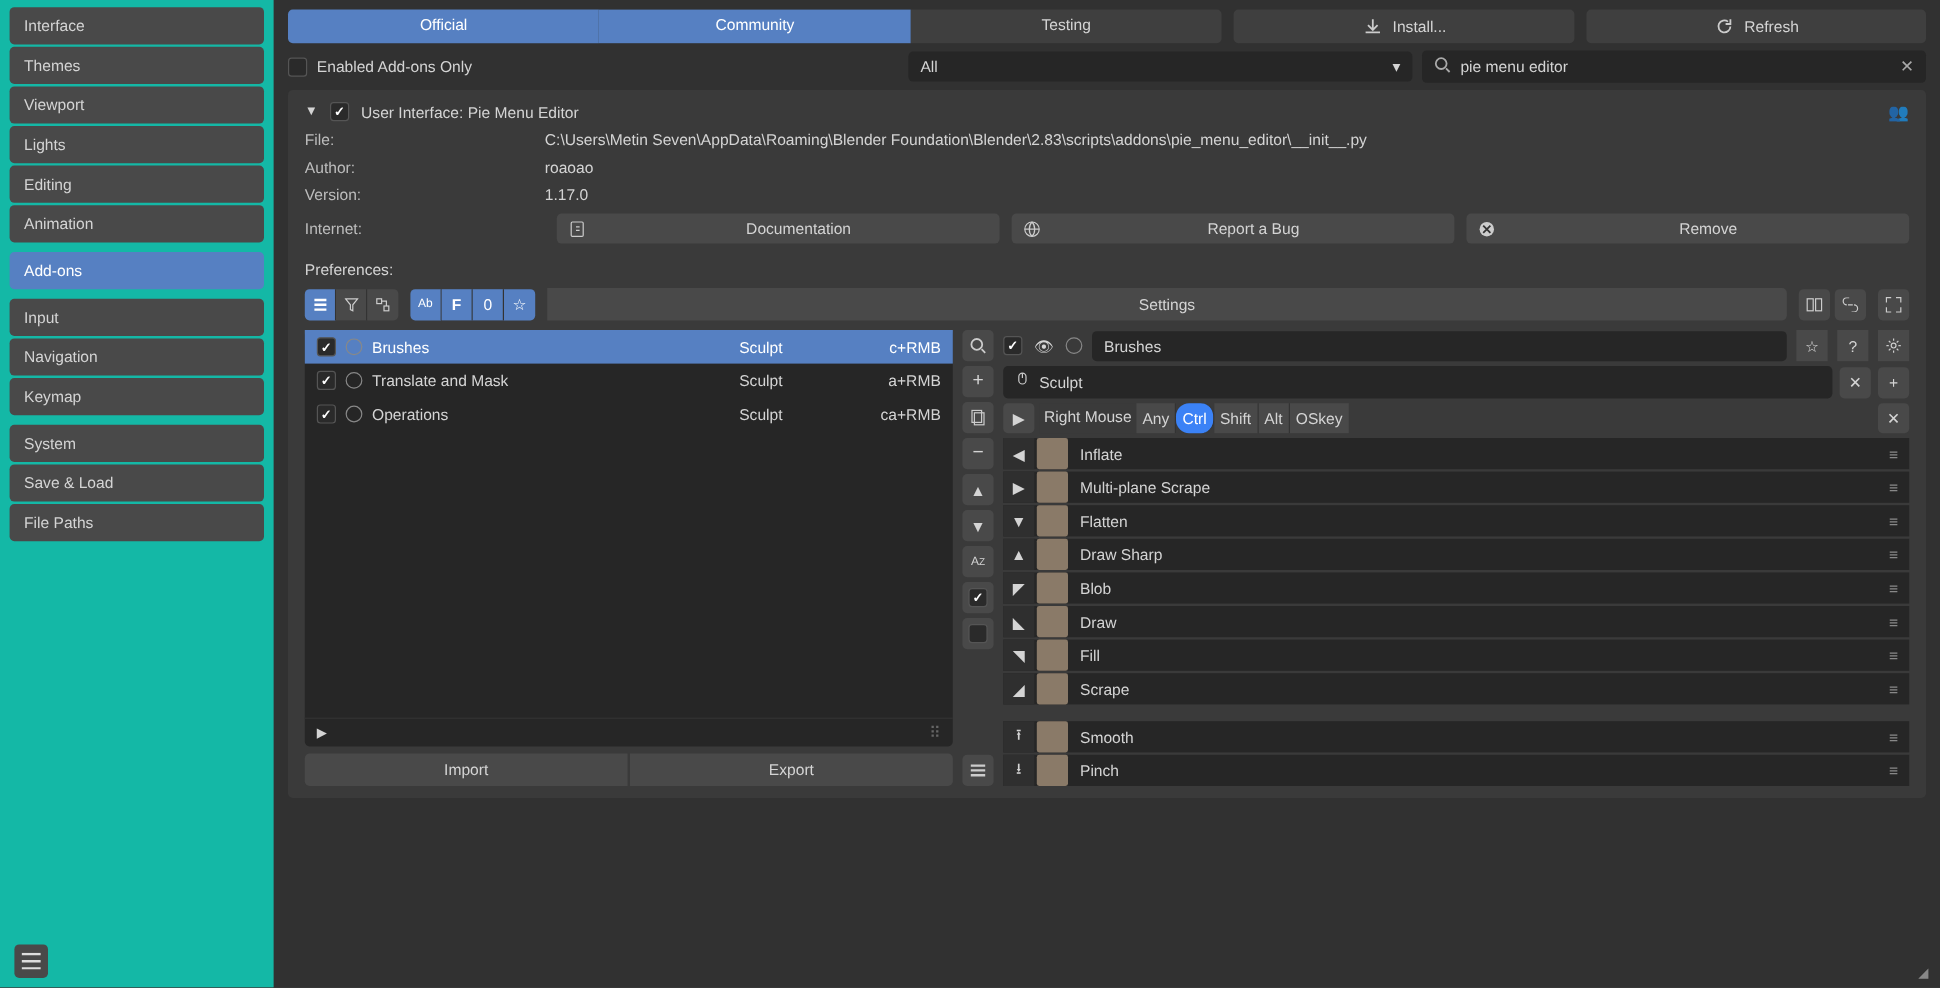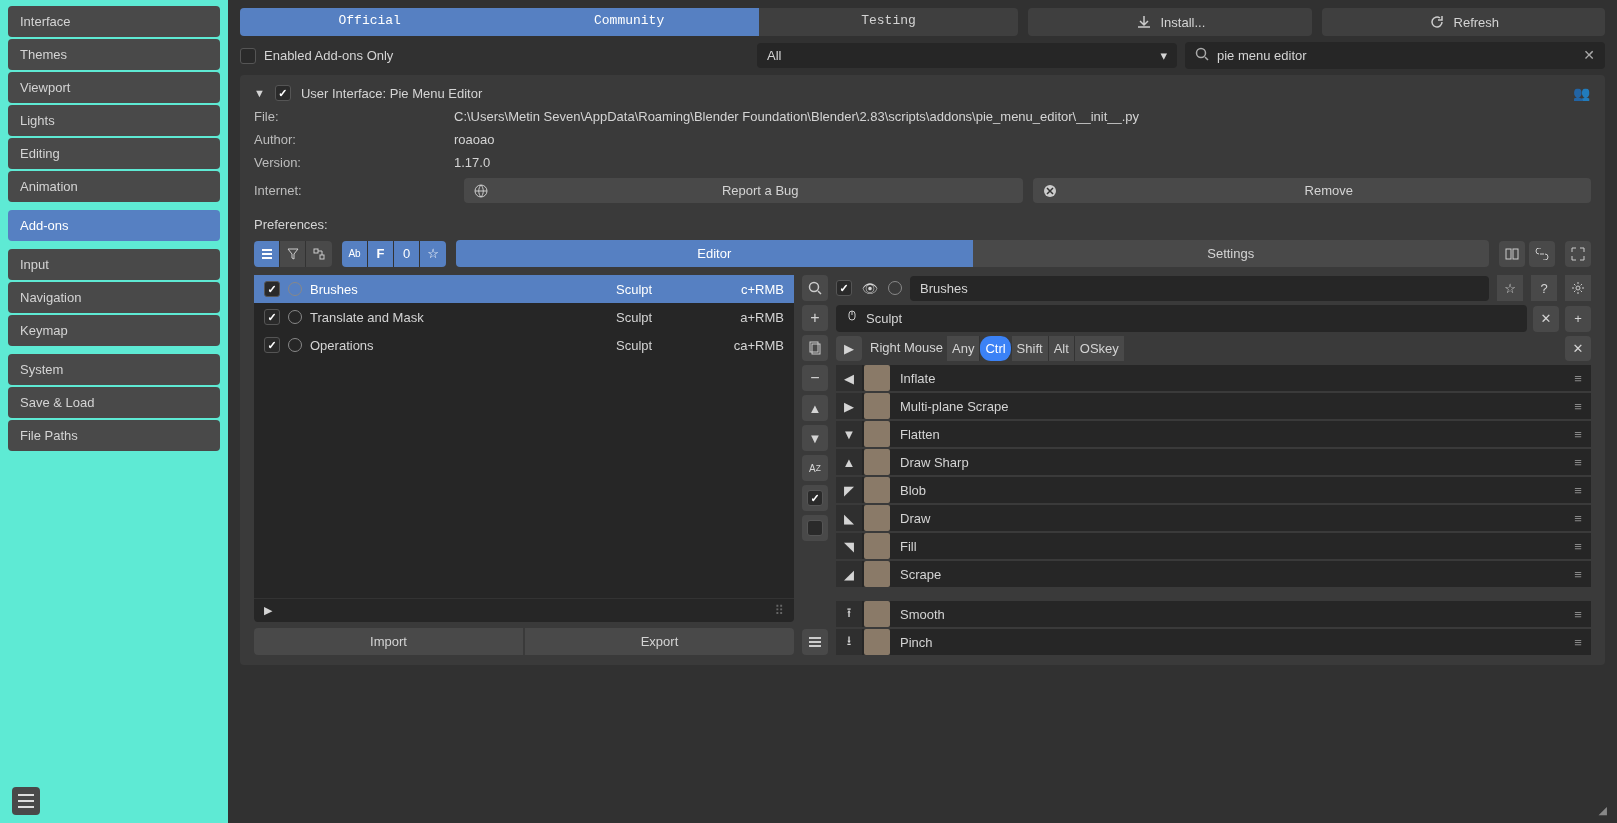--- a/index.html
+++ b/index.html
@@ -1,26 +1,26 @@
 <!DOCTYPE html>
 <html><head>
 <meta charset="utf-8">
 <style>
 * { box-sizing: border-box; margin: 0; padding: 0; font-family: Arial, sans-serif; }
 body { background: #3c3c3c; color: #d4d4d4; font-size: 13px; width: 1617px; height: 823px; overflow: hidden; display: flex; }
-.sidebar { width: 228px; background: #5eead4; padding: 6px 8px; display: flex; flex-direction: column; gap: 2px; position: relative; }
+.sidebar { width: 228px; background: #14b8a6; padding: 6px 8px; display: flex; flex-direction: column; gap: 2px; position: relative; }
 .side-group { display: flex; flex-direction: column; gap: 2px; margin-bottom: 8px; }
 .side-item { background: #494949; padding: 8px 12px; border-radius: 4px; cursor: pointer; }
 .side-item.active { background: #5680c2; color: #fff; }
 .hamburger-btn { position: absolute; bottom: 8px; left: 12px; width: 28px; height: 28px; display:flex; align-items:center; justify-content:center; background:#494949; border-radius:4px; cursor:pointer;}
 .main { flex: 1; background: #313131; padding: 8px 12px; display: flex; flex-direction: column; gap: 6px; overflow:hidden;}
 .row { display: flex; gap: 8px; align-items: center; }
 .tab-row { display:flex; gap:10px; }
 .tab-group { display:flex; flex:1; }
-.tab-btn { flex:1; text-align:center; padding:5px 0; background:#3f3f3f; cursor:pointer;font-family:Liberation Mono, monospace; }
+.tab-btn { flex:1; text-align:center; padding:5px 0; background:#3f3f3f; cursor:pointer; }
 .tab-btn:first-child { border-radius: 4px 0 0 4px; }
 .tab-btn:last-child { border-radius: 0 4px 4px 0; }
 .tab-btn.sel { background:#5680c2; color:#fff; }
 .top-btn { display:flex; align-items:center; justify-content:center; gap:8px; background:#3f3f3f; padding:5px 12px; border-radius:4px; cursor:pointer; flex:1;}
 .icon-sq { width:18px; height:18px; display:inline-flex; align-items:center; justify-content:center; }
 .checkbox { width:16px; height:16px; background:#2a2a2a; border:1px solid #555; border-radius:3px; display:inline-flex; align-items:center; justify-content:center; cursor:pointer; flex-shrink:0;}
 .checkbox.checked::after { content:"✓"; color:#fff; font-size:11px; font-weight:bold; }
 .dropdown { background:#262626; padding:5px 10px; border-radius:4px; flex:1; display:flex; justify-content:space-between; align-items:center; cursor:pointer;}
 .search-box { background:#262626; padding:5px 10px; border-radius:4px; flex:1; display:flex; gap:8px; }
 .search-box input { background:transparent; border:none; outline:none; color:#d4d4d4; flex:1; font-size:13px;}
@@ -180,20 +180,29 @@
     <div class="kv-row">
         <span class="kv-key">Version:</span>
         <span class="kv-val">1.17.0</span>
       </div>
     <div class="kv-row" style="align-items:center; gap:10px;">
       <span class="kv-key">Internet:</span>
       <div style="flex:1; display:flex; gap:10px;">
         <div class="btn-wide">
           <span class="btn-icon-left">
             <svg width="14" height="14" viewBox="0 0 14 14">
+                <rect x="2" y="1" width="10" height="12" rx="1" stroke="#ccc" fill="none"></rect>
+                <path d="M6 5h3M6 8h3" stroke="#ccc"></path>
+              </svg>
+          </span>
+          <span class="label-center">Documentation</span>
+        </div>
+        <div class="btn-wide">
+          <span class="btn-icon-left">
+            <svg width="14" height="14" viewBox="0 0 14 14">
                 <circle cx="7" cy="7" r="6" stroke="#ccc" fill="none"></circle>
                 <path d="M1 7h12M7 1c3 3 3 9 0 12M7 1c-3 3-3 9 0 12" stroke="#ccc" fill="none"></path>
               </svg>
           </span>
           <span class="label-center">Report a Bug</span>
         </div>
         <div class="btn-wide">
           <span class="btn-icon-left">
             <svg width="14" height="14" viewBox="0 0 14 14">
                 <circle cx="7" cy="7" r="6" fill="#ccc"></circle>
@@ -227,21 +236,20 @@
             </svg>
           </div>
       </div>
       <div class="icon-btn-group">
         <div class="ib sel" style="font-size:10px;color:#fff;">Ab</div>
         <div class="ib sel" style="font-weight:bold;color:#fff;">F</div>
         <div class="ib sel" style="color:#fff;">0</div>
         <div class="ib sel" style="color:#fff;">☆</div>
       </div>
       <div class="big-tabs" id="editor-tabs">
-          <div class="bt sel" style="border-radius: 4px 0px 0px 4px;">Editor</div>
           <div class="bt" style="border-radius: 0px 4px 4px 0px;">Settings</div>
         </div>
       <div class="corner-btns">
         <div class="sq-btn">
             <svg width="14" height="12" viewBox="0 0 14 12">
               <rect x="1" y="1" width="5" height="10" stroke="#ccc" fill="none"></rect>
               <rect x="8" y="1" width="5" height="10" stroke="#ccc" fill="none"></rect>
             </svg>
           </div>
         <div class="sq-btn">

